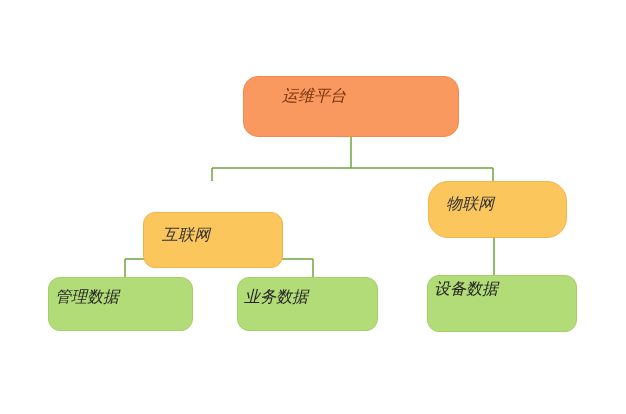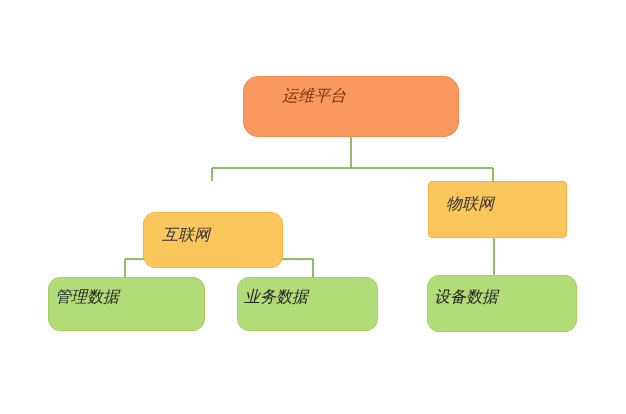--- a/index.html
+++ b/index.html
@@ -55,29 +55,29 @@
   </svg>
 
   <div class="node" style="left: 243px; top: 76px; width: 216px; height: 61px; background: rgb(249, 152, 95); border-color: rgb(240, 138, 80); color: rgb(119, 51, 14); border-radius: 15px; font-size: 16px; padding: 9px 4px 0px 38px;">
     <span class="label">运维平台</span>
   </div>
 
   <div class="node" style="left: 143px; top: 180px; width: 140px; height: 56px; background: rgb(251, 198, 92); border-color: rgb(242, 181, 75); color: rgb(51, 51, 51); border-radius: 12px; font-size: 16px; padding: 12px 4px 0px 18px; margin-top: 32px;">
     <span class="label">互联网</span>
   </div>
 
-  <div class="node" style="left: 428px; top: 181px; width: 139px; height: 57px; background: rgb(251, 198, 92); border-color: rgb(242, 181, 75); color: rgb(51, 51, 51); border-radius: 4px; font-size: 16px; padding: 12px 4px 0px 17px;">
+  <div class="node" style="left: 428px; top: 181px; width: 139px; height: 57px; background: rgb(251, 198, 92); border-color: rgb(242, 181, 75); color: rgb(51, 51, 51); border-radius: 20px; font-size: 16px; padding: 12px 4px 0px 17px;">
     <span class="label">物联网</span>
   </div>
 
-  <div class="node" style="left: 48px; top: 277px; width: 157px; height: 54px; background: rgb(178, 220, 119); border-color: rgb(164, 207, 99); color: rgb(34, 34, 34); border-radius: 12px; font-size: 16px; padding: 9px 4px 0px 6px;">
+  <div class="node" style="left: 48px; top: 277px; width: 145px; height: 54px; background: rgb(178, 220, 119); border-color: rgb(164, 207, 99); color: rgb(34, 34, 34); border-radius: 12px; font-size: 16px; padding: 9px 4px 0px 6px;">
     <span class="label">管理数据</span>
   </div>
 
   <div class="node" style="left: 237px; top: 277px; width: 141px; height: 54px; background: rgb(178, 220, 119); border-color: rgb(164, 207, 99); color: rgb(34, 34, 34); border-radius: 12px; font-size: 16px; padding: 9px 4px 0px 6px;">
     <span class="label">业务数据</span>
   </div>
 
-  <div class="node" style="left: 427px; top: 275px; width: 150px; height: 57px; background: rgb(178, 220, 119); border-color: rgb(164, 207, 99); color: rgb(34, 34, 34); border-radius: 12px; font-size: 16px; padding: 11px 4px 0px 6px;">
+  <div class="node" style="left: 427px; top: 275px; width: 150px; height: 57px; background: rgb(178, 220, 119); border-color: rgb(164, 207, 99); color: rgb(34, 34, 34); border-radius: 12px; font-size: 16px; padding: 3px 4px 0px 6px;">
     <span class="label">设备数据</span>
   </div>
 
 </div>
 
 </body></html>

